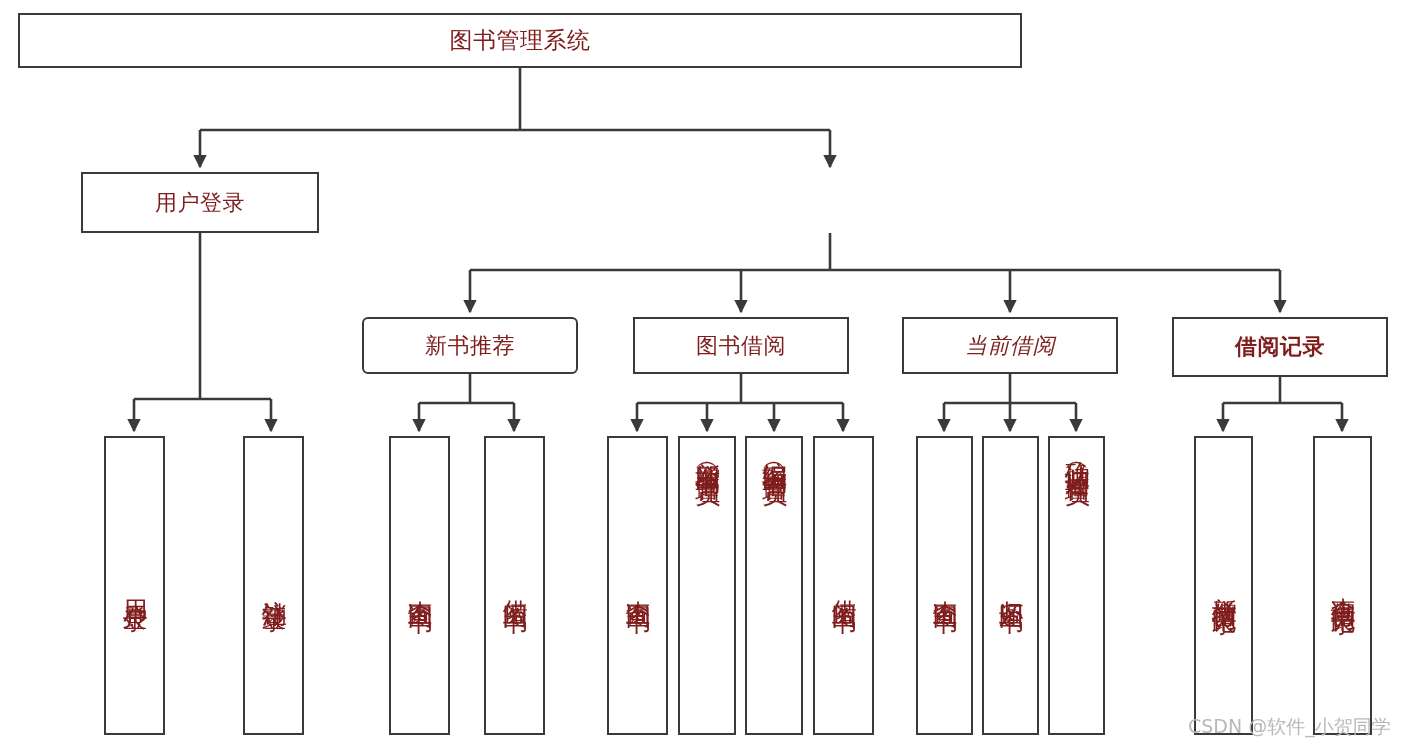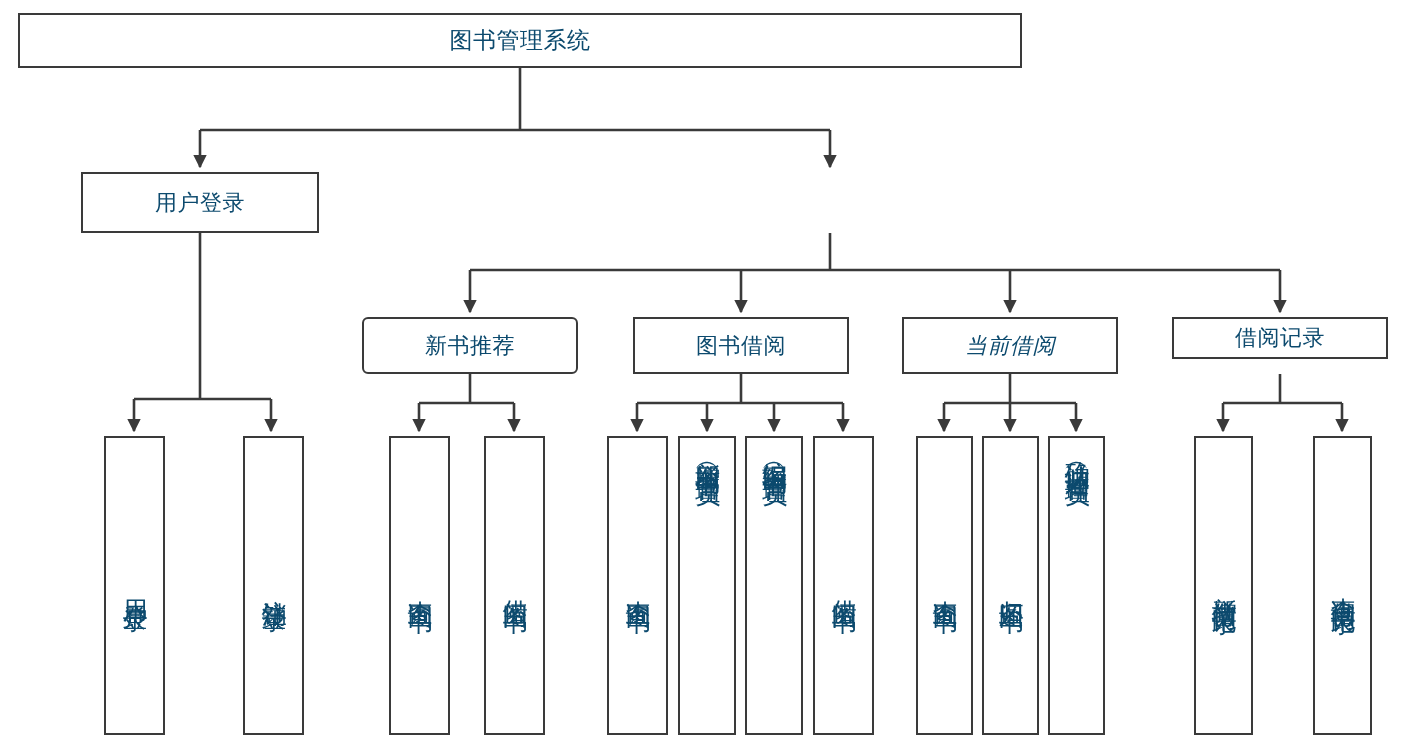--- a/index.html
+++ b/index.html
@@ -25,21 +25,21 @@
     pointer-events: none;
   }
   .node {
     position: absolute;
     box-sizing: border-box;
     background: #ffffff;
     border: 2.5px solid #3a3a3a;
     display: flex;
     align-items: center;
     justify-content: center;
-    color: #0c4a6e;
+    color: #7f1d1d;
     z-index: 2;
   }
   .node .lbl {
     display: block;
     text-align: center;
     line-height: 1.18;
     letter-spacing: 0.5px;
   }
   
   .node.horiz .lbl {
@@ -138,21 +138,21 @@
 
   <div class="node horiz" style="left:362px; top:317px; width:216px; height:57px;border-radius:6px;">
     <span class="lbl">新书推荐</span>
   </div>
   <div class="node horiz" style="left:633px; top:317px; width:216px; height:57px;">
     <span class="lbl">图书借阅</span>
   </div>
   <div class="node horiz" style="left:902px; top:317px; width:216px; height:57px;font-style:italic;">
     <span class="lbl">当前借阅</span>
   </div>
-  <div class="node horiz" style="left:1172px; top:317px; width:216px; height:42px;">
+  <div class="node horiz" style="left:1172px; top:317px; width:216px; height:60px;font-weight:bold;">
     <span class="lbl">借阅记录</span>
   </div>
 
   <div class="node vert" style="left:104px; top:436px; width:61px; height:299px;">
     <span class="lbl">用户登录</span>
   </div>
   <div class="node vert" style="left:243px; top:436px; width:61px; height:299px;">
     <span class="lbl">注销登录</span>
   </div>
 
@@ -186,14 +186,15 @@
     <span class="lbl">确认归还（管理员）</span>
   </div>
 
   <div class="node vert" style="left:1194px; top:436px; width:59px; height:299px;">
     <span class="lbl">新增借阅记录</span>
   </div>
   <div class="node vert" style="left:1313px; top:436px; width:59px; height:299px;">
     <span class="lbl">查询借阅记录</span>
   </div>
 
+  <div class="watermark" style="left:1188px; top:714px;">CSDN @软件_小贺同学</div>
 
 </div>
 
 </body></html>

